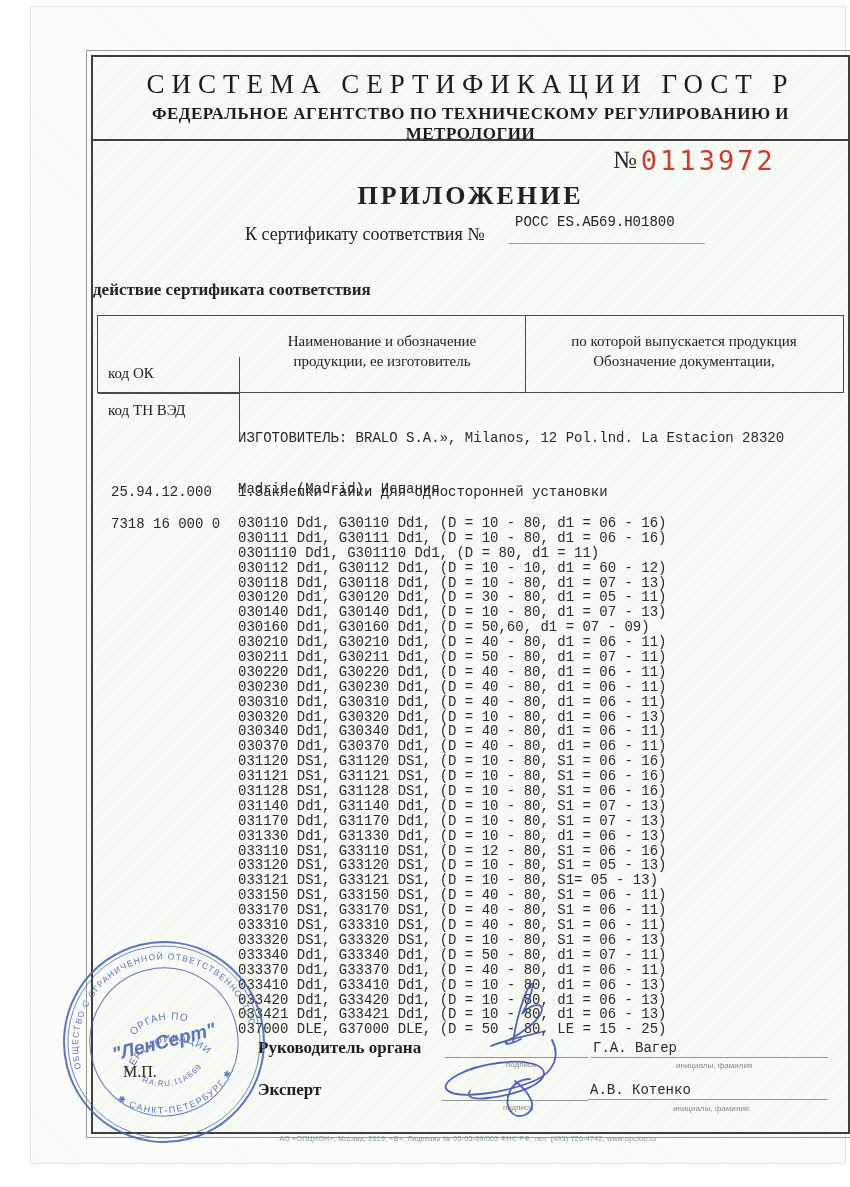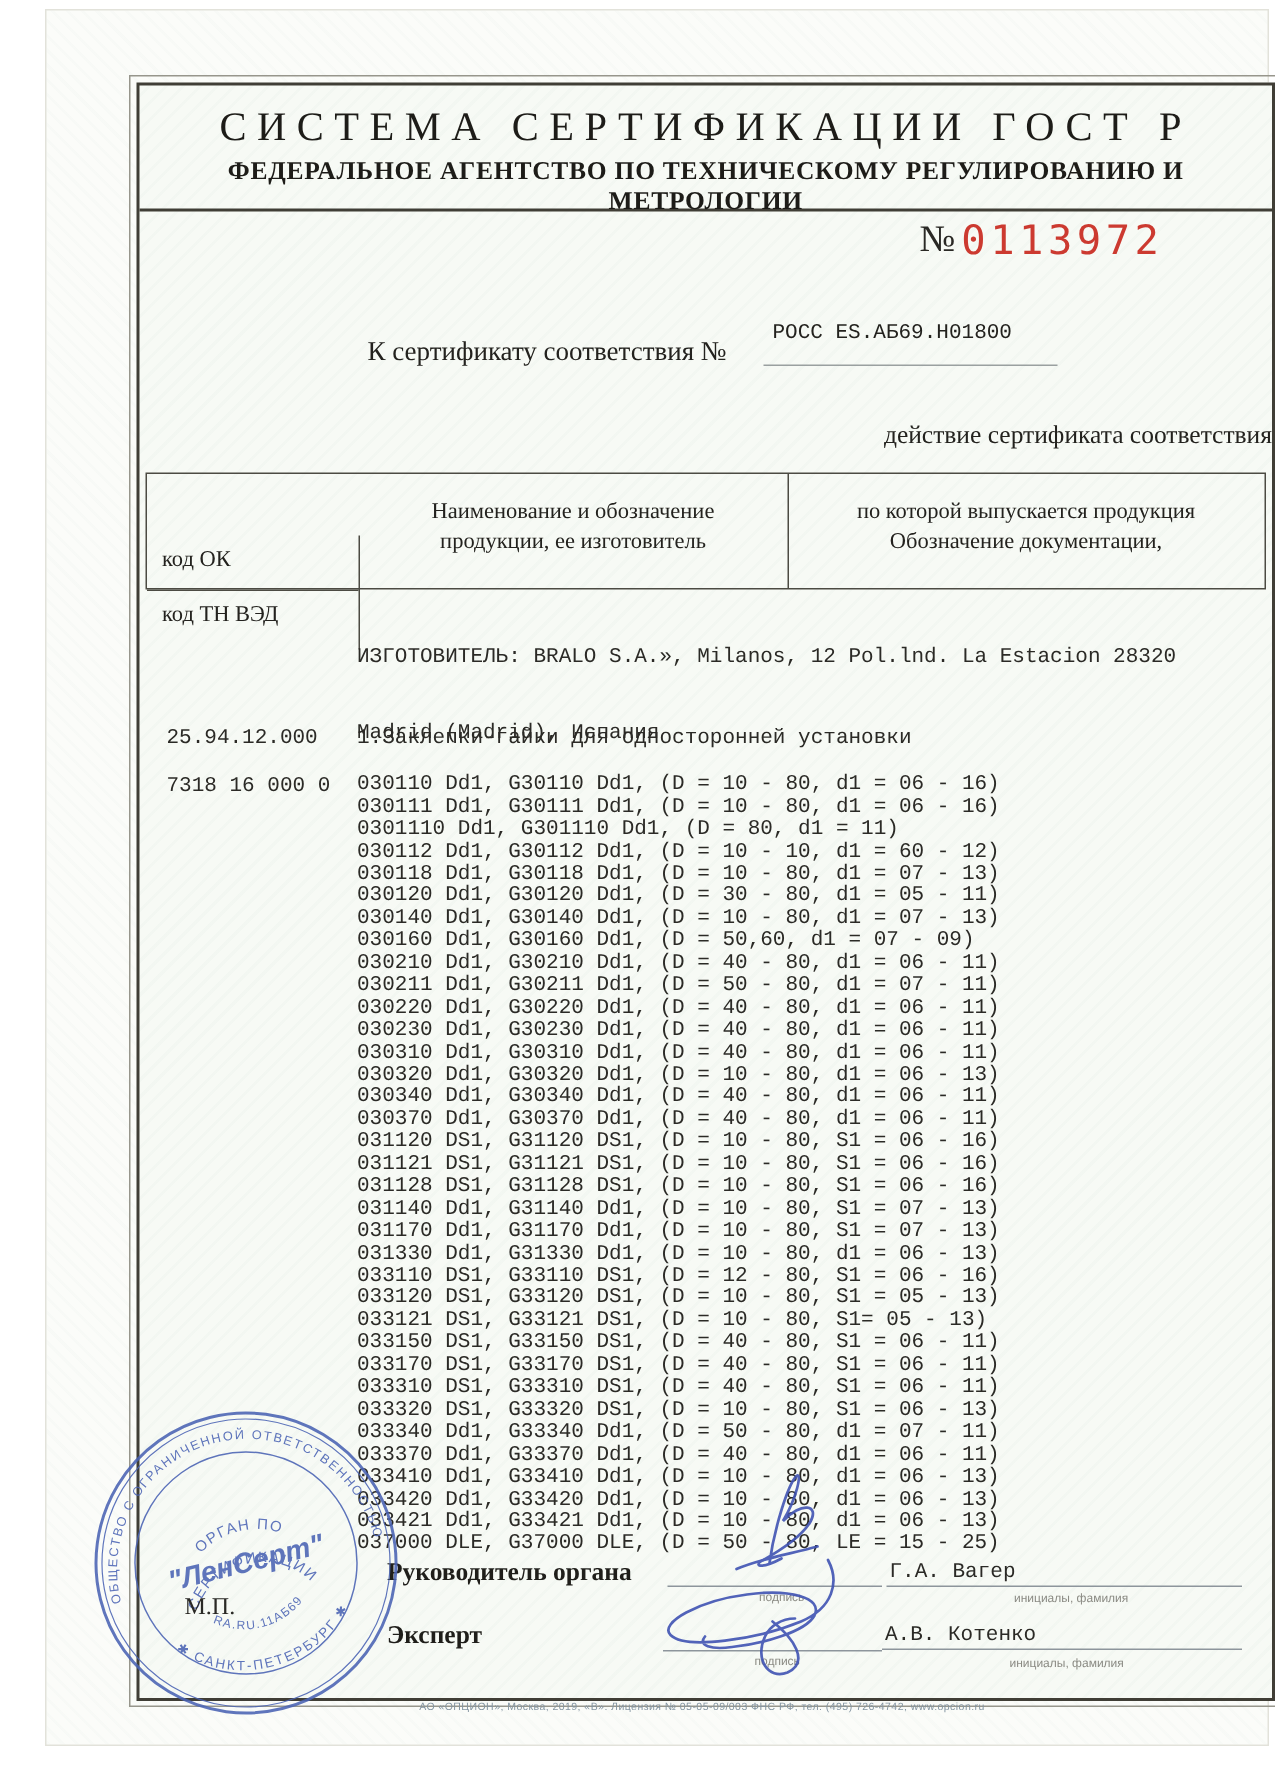--- a/index.html
+++ b/index.html
@@ -32,21 +32,21 @@
   .num-sign{font-size:25px;color:#2a2925;}
   .num-value{
     font-family:"DejaVu Sans Mono","Liberation Mono",monospace;
     font-size:27px;color:#cc3a30;letter-spacing:3px;vertical-align:-2px;
   }
   .doc-title{left:0;top:124px;width:100%;text-align:center;font-size:26px;font-weight:bold;letter-spacing:3px;}
   .cert-label{left:152px;top:167px;font-size:18px;}
   .cert-value{left:422px;top:157px;font-family:"Liberation Mono","DejaVu Sans Mono",monospace;font-size:14px;white-space:pre;}
   .cert-underline{left:416px;top:186px;width:196px;border-top:1px solid #9aa0a0;height:0;}
   .subtitle1{left:0;top:202px;width:100%;text-align:center;font-size:17px;font-weight:bold;white-space:pre;}
-  .subtitle2{left:0;top:223px;width:100%;text-align:right;font-size:17px;font-weight:normal;}
+  .subtitle2{left:0;top:223px;width:100%;text-align:left;font-size:17px;font-weight:bold;}
   .hdr-table{left:4px;top:258px;width:745px;height:76px;border:1px solid #4c4b43;}
   .hdr-col1{position:absolute;left:0;top:0;width:141px;height:100%;border-right:1px solid #4c4b43;margin-top:41px;}
   .hdr-col1-top{position:absolute;left:10px;top:8px;font-size:15px;}
   .hdr-col1-split{position:absolute;left:0;top:36px;width:100%;border-top:1px solid #4c4b43;}
   .hdr-col1-bot{position:absolute;left:10px;top:45px;font-size:15px;}
   .hdr-col2{position:absolute;left:141px;top:0;width:286px;height:100%;border-right:1px solid #4c4b43;text-align:center;}
   .hdr-col3{position:absolute;left:427px;top:0;width:318px;height:100%;text-align:center;}
   .hdr-2line{margin-top:15px;font-size:15px;line-height:20px;}
   .mono{font-family:"Liberation Mono","DejaVu Sans Mono",monospace;font-size:14px;white-space:pre;color:#2b2a26;}
   .mfr{left:145px;top:339px;line-height:17px;}
@@ -92,20 +92,21 @@
     <div class="abs header-box">
       <div class="h-line1">СИСТЕМА СЕРТИФИКАЦИИ ГОСТ Р</div>
       <div class="h-line2">ФЕДЕРАЛЬНОЕ АГЕНТСТВО ПО ТЕХНИЧЕСКОМУ РЕГУЛИРОВАНИЮ И МЕТРОЛОГИИ</div>
     </div>
 
     <div class="abs num-row">
       <span class="num-sign">№</span>
       <span class="num-value">0113972</span>
     </div>
 
+    <div class="abs doc-title">ПРИЛОЖЕНИЕ</div>
 
     <div class="abs cert-label">К сертификату соответствия №</div>
     <div class="abs cert-value">РОСС ES.АБ69.Н01800</div>
     <div class="abs cert-underline"></div>
 
     <div class="abs subtitle2">действие сертификата соответствия</div>
 
     <div class="abs hdr-table">
       <div class="hdr-col1">
         <div class="hdr-col1-top">код ОК</div>

